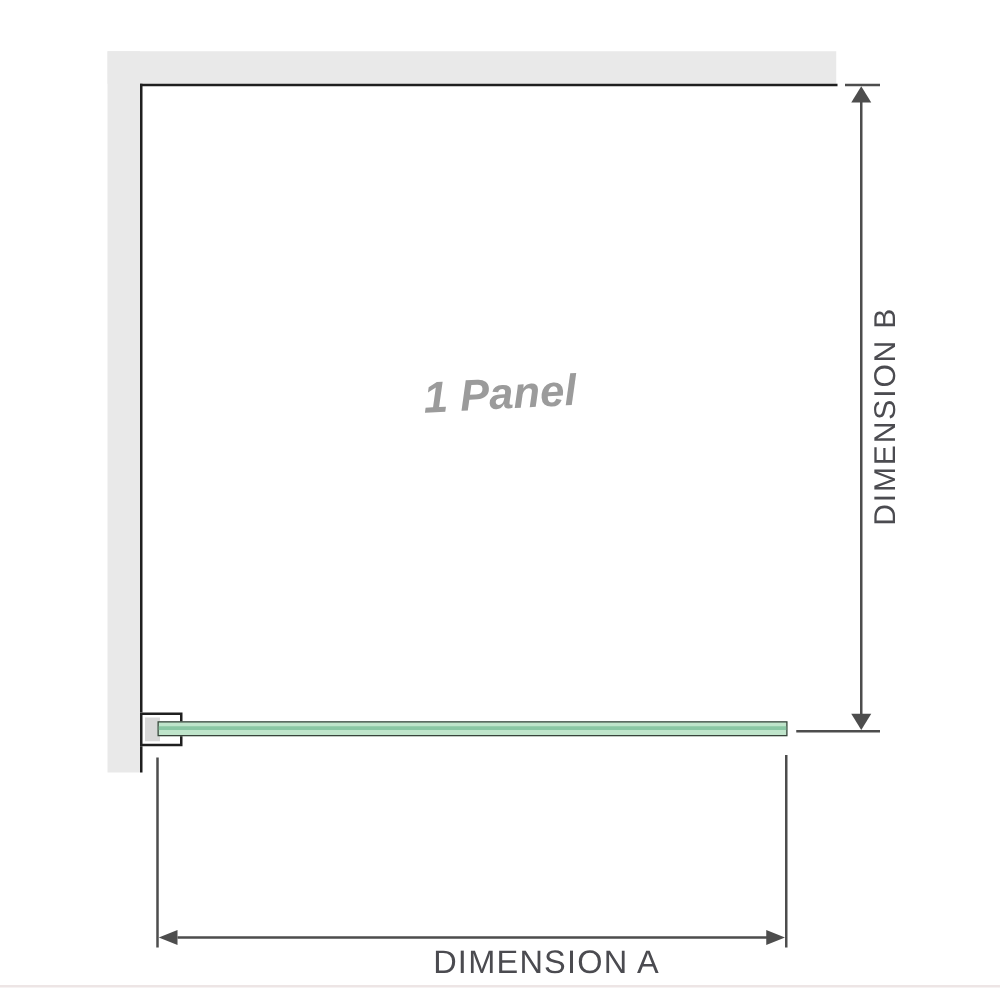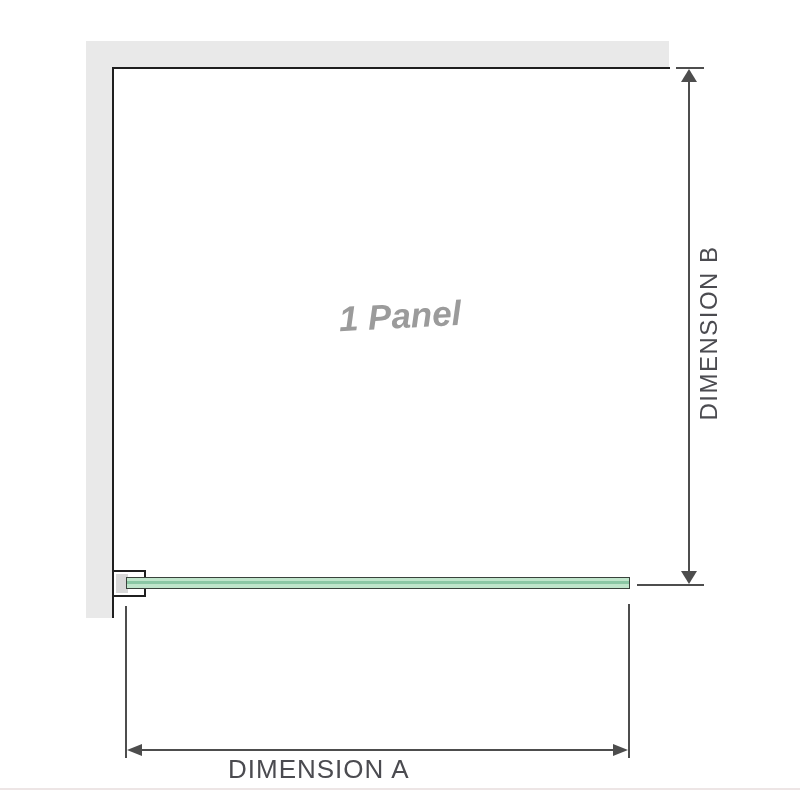--- a/index.html
+++ b/index.html
@@ -52,21 +52,21 @@
   
   .dima-ext-left  { left:125px; top:606px; width:2px; height:152px; background:var(--dimension_line); }
   .dima-ext-right { left:628px; top:604px; width:2px; height:154px; background:var(--dimension_line); }
   .dima-line      { left:142px; top:749px; width:472px; height:2px; background:var(--dimension_line); }
   .arrow-left  { left:127px; top:744px; width:0; height:0;
                  border-top:6px solid transparent; border-bottom:6px solid transparent;
                  border-right:15px solid var(--dimension_line); }
   .arrow-right { left:613px; top:744px; width:0; height:0;
                  border-top:6px solid transparent; border-bottom:6px solid transparent;
                  border-left:15px solid var(--dimension_line); }
-  .dima-label { left:228px; top:754px; width:300px; text-align:left;
+  .dima-label { left:228px; top:754px; width:300px; text-align:right;
                 font-size:26px; letter-spacing:1px; color:var(--label_text); }
 
   
   .panel-label { left:290px; top:296px; width:220px; text-align:center;
                  font-size:35px; font-style:italic; font-weight:600;
                  color:var(--panel_label_text); transform:rotate(-3deg); }
 
   
   .footer-rule { left:0; top:788px; width:800px; height:2px; background:var(--footer_rule); }
 </style>

